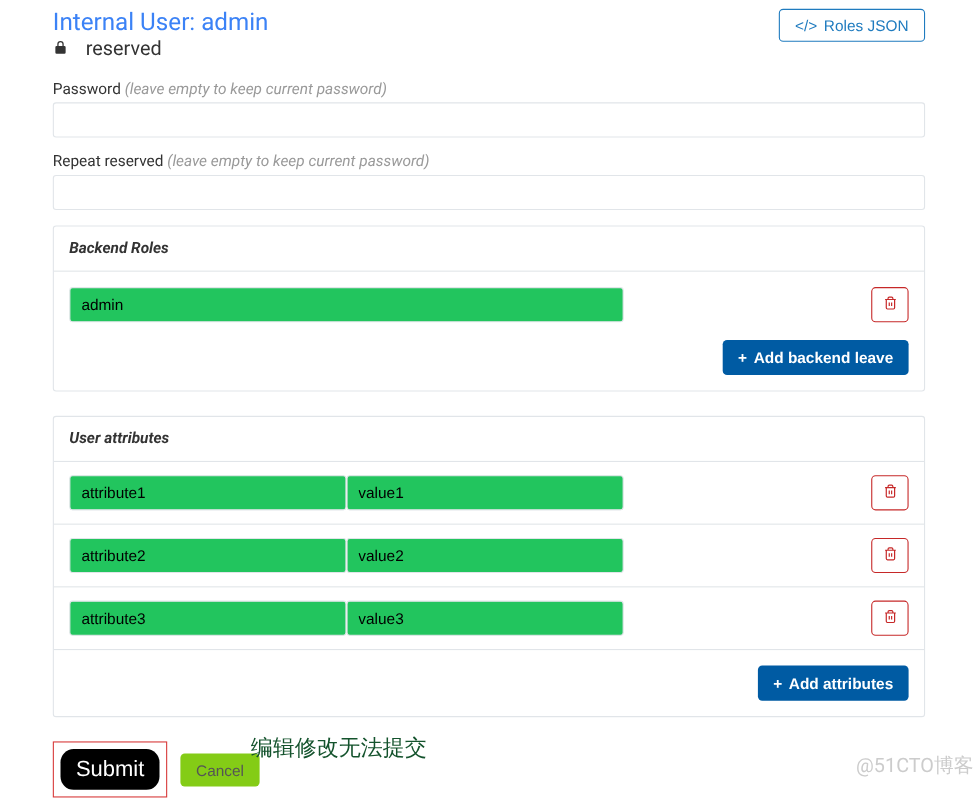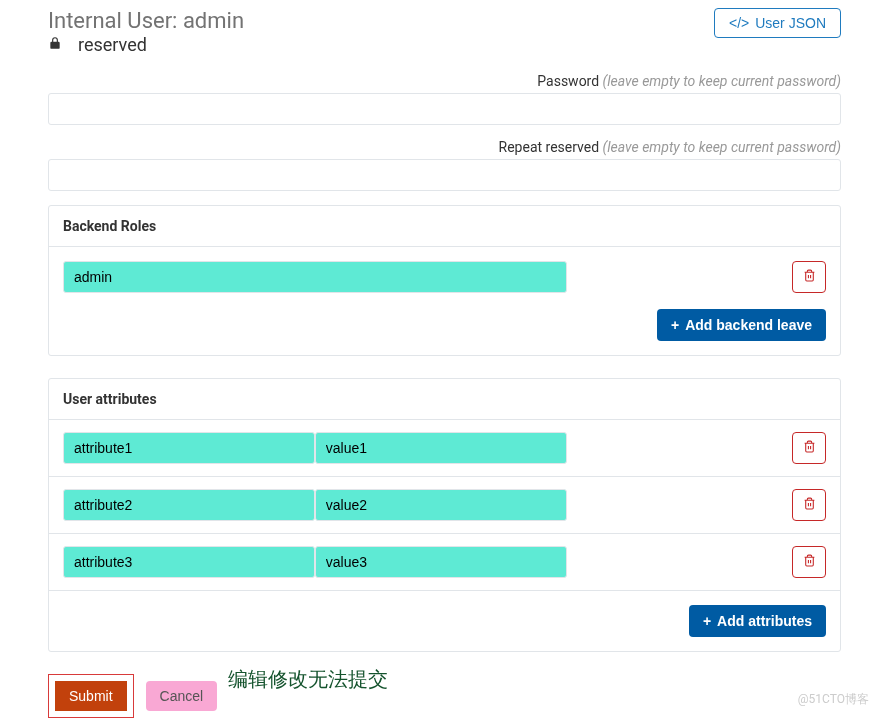--- a/index.html
+++ b/index.html
@@ -12,21 +12,21 @@
     }
     .header-row {
       display: flex;
       justify-content: space-between;
       align-items: flex-start;
       margin-bottom: 18px;
     }
     .page-title {
       font-size: 22px;
       font-weight: 400;
-      color: #737373;
+      color: #3b82f6;
       line-height: 1.2;
     }
     .reserved-row {
       display: flex;
       align-items: center;
       gap: 16px;
       font-size: 18px;
       color: #333;
       font-weight: 400;
     }
@@ -44,21 +44,20 @@
       display: flex;
       align-items: center;
       gap: 6px;
     }
     .field-group { margin-bottom: 14px; }
     .field-label {
       font-size: 14px;
       color: #333;
       margin-bottom: 4px;
       display: block;
-      text-align: right;
     }
     .hint {
       color: #999;
       font-style: italic;
     }
     .text-input {
       width: 100%;
       border: 1px solid #e1e5e9;
       border-radius: 3px;
       padding: 7px 10px;
@@ -68,20 +67,21 @@
     .panel {
       border: 1px solid #e1e5e9;
       border-radius: 3px;
       margin-bottom: 22px;
     }
     .panel-header {
       font-weight: 700;
       padding: 12px 14px;
       border-bottom: 1px solid #e1e5e9;
       font-size: 14px;
+      font-style: italic;
     }
     .panel-body { padding: 14px; }
     .row-line {
       display: flex;
       align-items: center;
       padding: 12px 14px;
       border-bottom: 1px solid #e1e5e9;
     }
     .row-line:last-of-type { border-bottom: 1px solid #e1e5e9; }
     .role-row {
@@ -89,21 +89,21 @@
       align-items: center;
       gap: 12px;
       margin-bottom: 16px;
     }
     .input-cell {
       flex: 0 0 33%;
       border: 1px solid #e1e5e9;
       border-radius: 3px;
       padding: 7px 10px;
       font-size: 14px;
-      background: #5eead4;
+      background: #22c55e;
     }
     .attr-key { flex: 0 0 33%; }
     .attr-val { flex: 0 0 33%; }
     .spacer { flex: 1; }
     .delete-btn {
       width: 34px;
       height: 32px;
       border: 1px solid #c62828;
       border-radius: 4px;
       background: #fff;
@@ -138,50 +138,50 @@
       gap: 12px;
       margin-top: 6px;
       position: relative;
     }
     .submit-wrapper {
       border: 1px solid #d83a3a;
       padding: 6px;
       display: inline-flex;
     }
     .submit-btn {
-      background: #c2410c;
+      background: #000000;
       color: #fff;
       border: none;
       padding: 7px 14px;
-      border-radius: 0;
-      font-size: 14px;
+      border-radius: 12px;
+      font-size: 20px;
       cursor: pointer;
     }
     .cancel-btn {
-      background: #f9a8d4;
+      background: #84cc16;
       color: #555;
       border: none;
       padding: 7px 14px;
       border-radius: 4px;
       font-size: 14px;
       cursor: pointer;
     }
     .annotation {
       color: #14532d;
       font-size: 20px;
       position: absolute;
       left: 180px;
       top: -8px;
     }
     .watermark {
       position: fixed;
-      right: 20px;
+      right: 4px;
       bottom: 20px;
       color: #ccc;
-      font-size: 12px;
+      font-size: 18px;
     }
     .role-input-wide {
       flex: 0 0 66%;
     }
   </style>
 </head>
 <body>
 
 <div class="header-row">
   <div>
@@ -190,21 +190,21 @@
       <span class="lock-icon">
         <svg width="14" height="14" viewBox="0 0 24 24" fill="#333">
             <path d="M12 2a5 5 0 0 0-5 5v3H6a2 2 0 0 0-2 2v8a2 2 0 0 0 2 2h12a2 2 0 0 0 2-2v-8a2 2 0 0 0-2-2h-1V7a5 5 0 0 0-5-5zm-3 5a3 3 0 1 1 6 0v3H9V7z"></path>
           </svg>
       </span>
       <span>reserved</span>
     </div>
   </div>
   <button class="show-json-btn">
     <span>&lt;/&gt;</span>
-    <span>User JSON</span>
+    <span>Roles JSON</span>
   </button>
 </div>
 
 <div class="field-group">
   <label class="field-label">
     <span>Password</span>
     <span class="hint">(leave empty to keep current password)</span>
   </label>
   <input type="password" class="text-input" value="" style="">
 </div>

